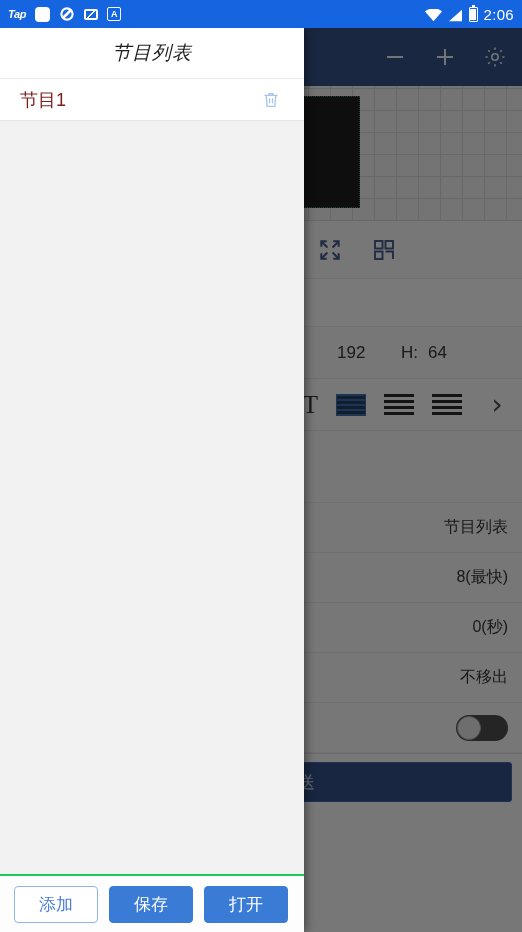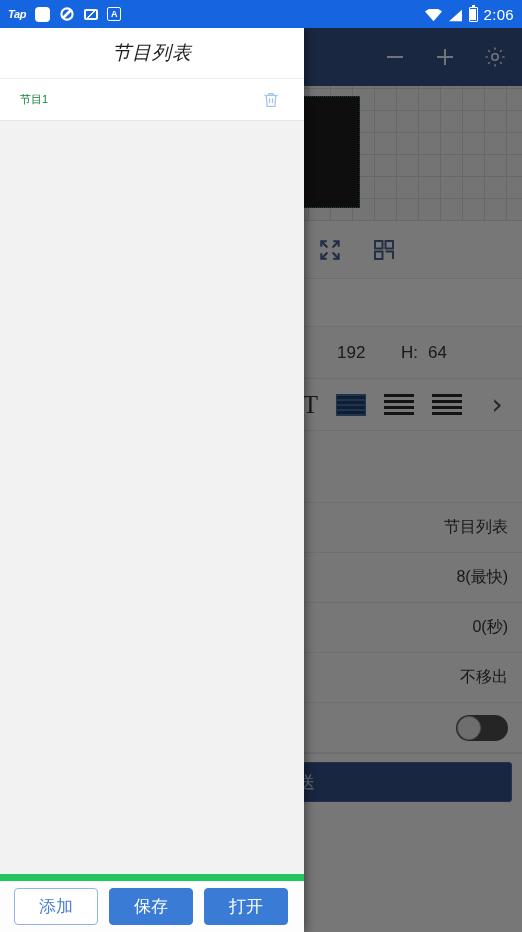--- a/index.html
+++ b/index.html
@@ -136,27 +136,27 @@
   }
   .dr-header{
     height:50px; background:#fff; display:flex;align-items:center;justify-content:center;
   }
   .dr-title{ font-size:19px; color:#1d1d1d; letter-spacing:1px;font-style:italic; }
   .dr-list{ background:#fff; }
   .dr-item{
     height:43px; display:flex; align-items:center; padding:0 22px 0 20px;
     border-top:1px solid #ececec; border-bottom:1px solid #e6e6e6; background:#fff;
   }
-  .dr-item-label{ font-size:11px; color:#15803d; }
+  .dr-item-label{ font-size:18px; color:#7f1d1d; }
   .dr-item-del{ margin-left:auto; width:22px;height:22px;color:#a9c6ea;
     display:flex;align-items:center;justify-content:center;}
   .dr-body{ flex:1; background:#f2f2f2; }
   .dr-footer{
     height:58px; background:#fdfdfd; display:flex; align-items:center;
-    gap:11px; padding:8px 14px; border-top:7px solid #22c55e;
+    gap:11px; padding:8px 14px; border-top:2px solid #22c55e;
   }
   .dbtn{
     width:84px;height:37px;border-radius:4px;font-size:17px;
     display:flex;align-items:center;justify-content:center;
   }
   .dbtn.outline{ background:#fff; border:1px solid #8fb4e8; color:#4a7fd4;}
   .dbtn.filled{ background:#3a7bd5; border:1px solid #3a7bd5; color:#fff;}
 </style>
 </head>
 <body>

